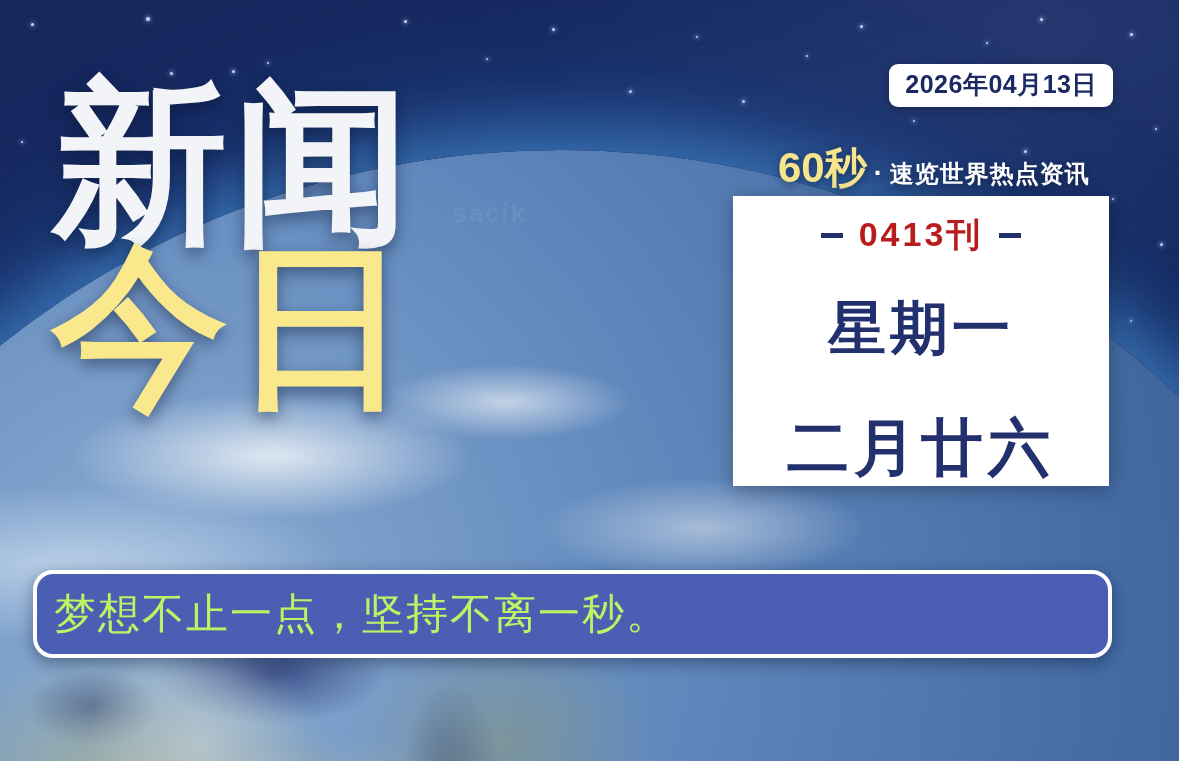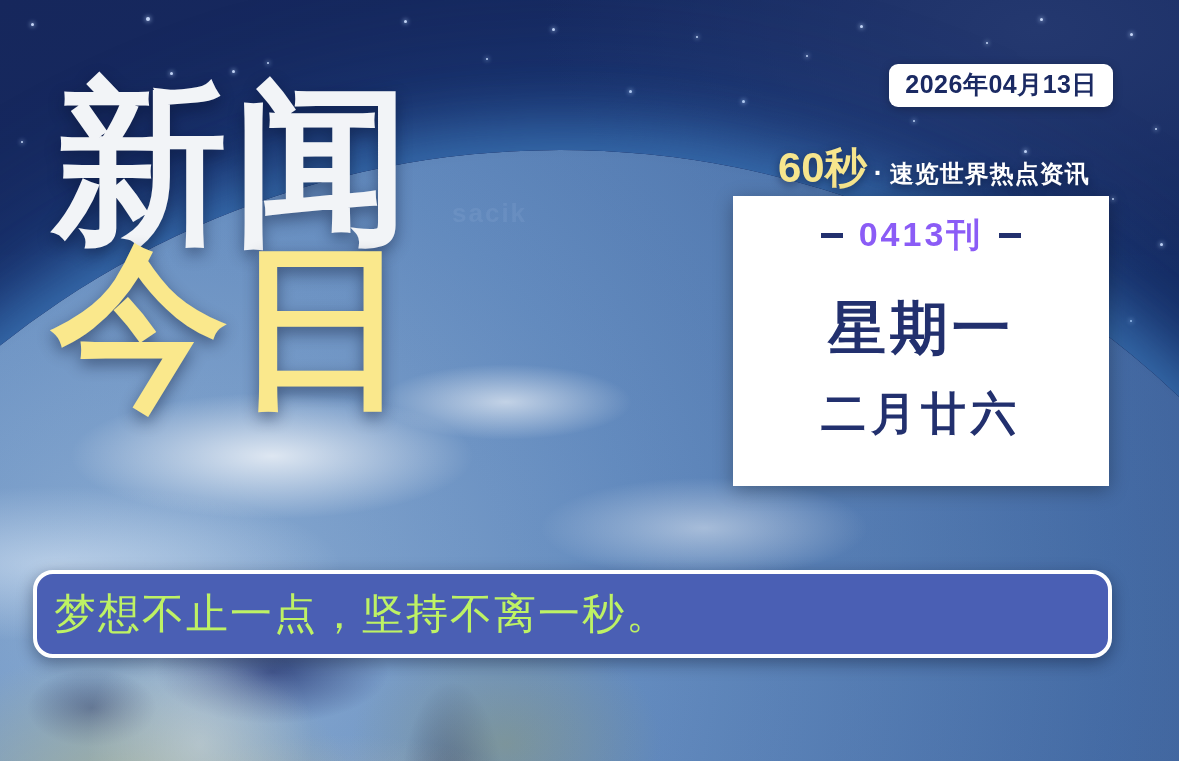--- a/index.html
+++ b/index.html
@@ -181,45 +181,45 @@
     display: flex;
     flex-direction: column;
     align-items: center;
     justify-content: flex-start;
     padding-top: 16px;
     box-sizing: border-box;
   }
   .issue {
     font-size: 34px;
     font-weight: 700;
-    color: #8b5cf6;
+    color: #b91c1c;
     letter-spacing: 3px;
     display: flex;
     align-items: center;
     gap: 16px;
   }
   .issue .dash {
     display: inline-block;
     width: 22px;
     height: 5px;
     background: #22306e;
   }
   .weekday {
     font-size: 58px;
     font-weight: 700;
     color: #22306e;
     letter-spacing: 4px;
     margin-top: 32px;
   }
   .lunar {
-    font-size: 45px;
+    font-size: 62px;
     font-weight: 700;
     color: #22306e;
     letter-spacing: 5px;
-    margin-top: 16px;
+    margin-top: 38px;
   }
 
   
   .quote-banner {
     position: absolute;
     left: 33px;
     top: 570px;
     width: 1079px;
     height: 88px;
     background: #4a5fb4;

